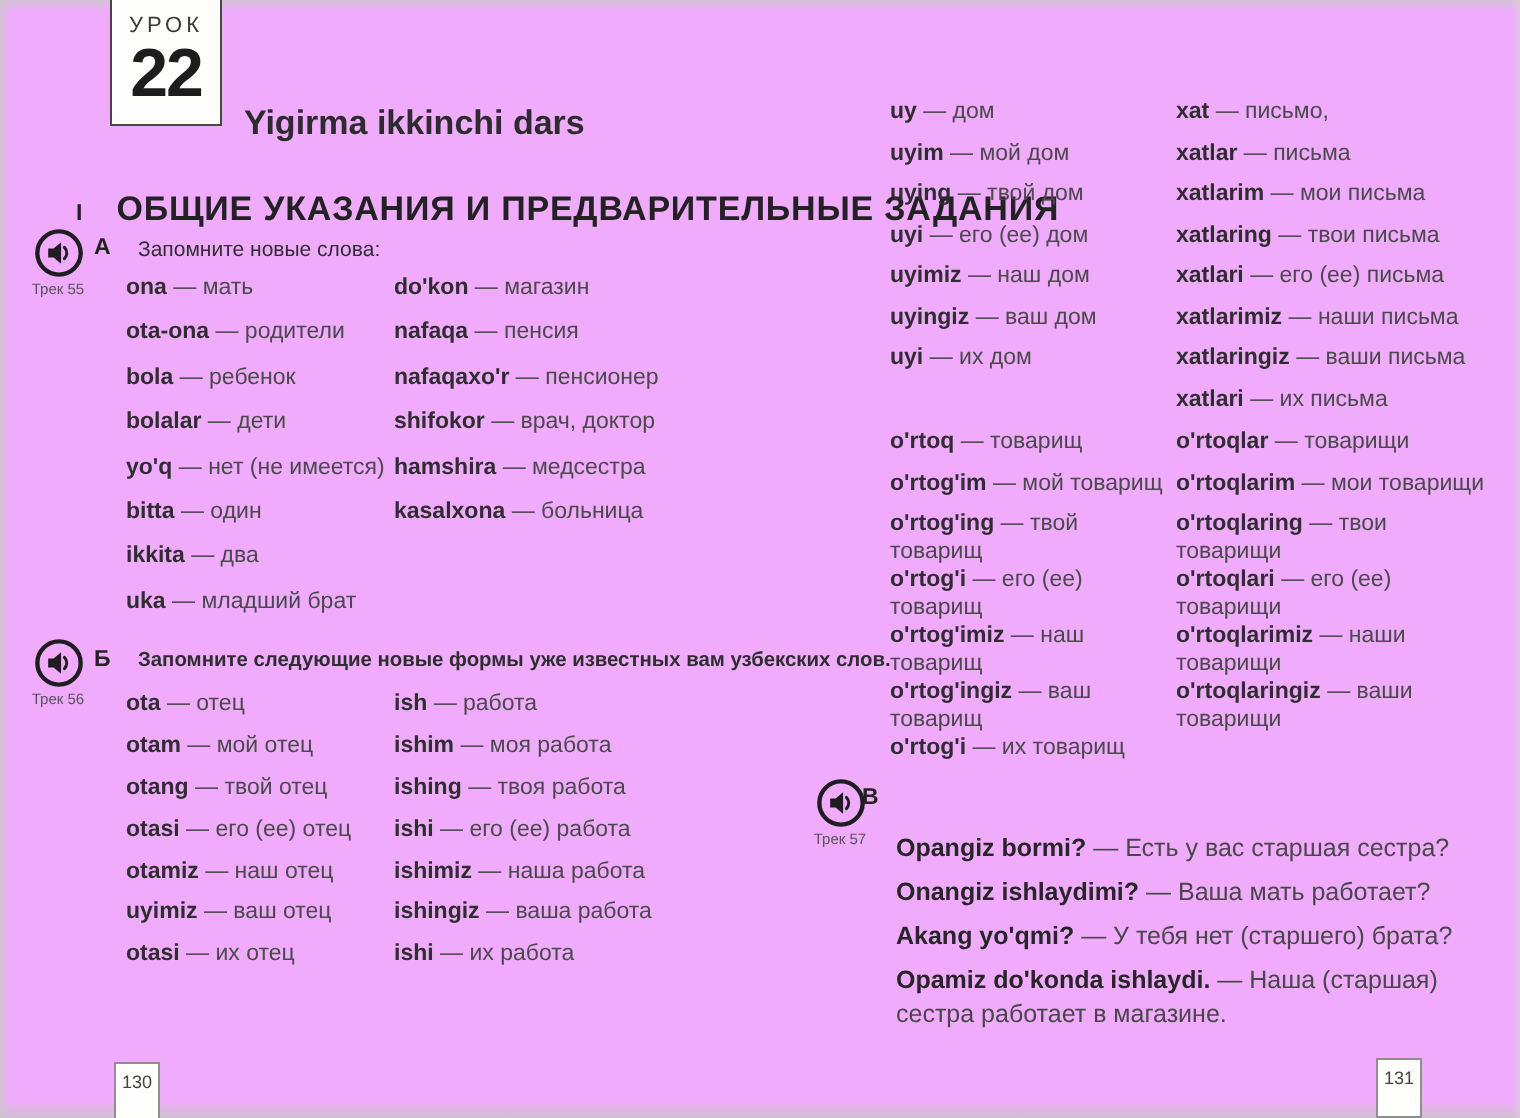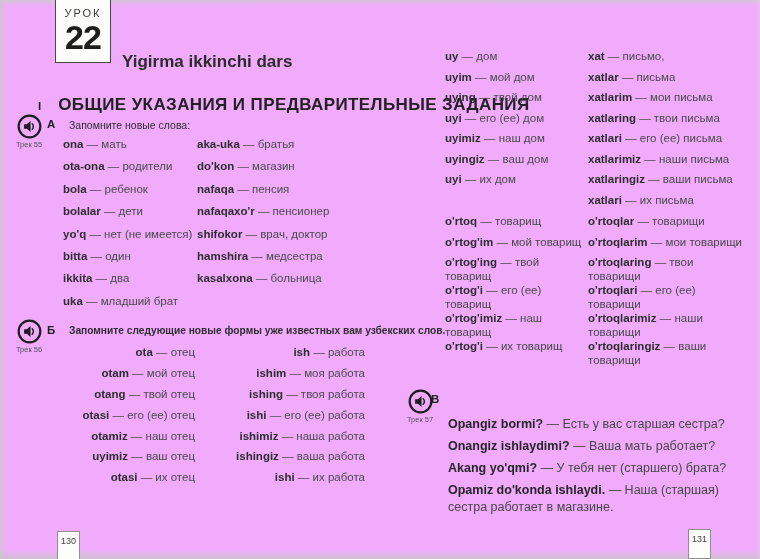--- a/index.html
+++ b/index.html
@@ -32,21 +32,21 @@
   .track svg{display:block; margin:0 auto;}
   .track-label{display:block; font-size:7.5px; color:#555; margin-top:1px;}
 
   .task-letter{position:absolute; font-size:11.5px; font-weight:bold; color:#222;}
   .task-instruction{position:absolute; font-size:10.5px; color:#2e2e2e; font-weight:bold; white-space:nowrap;}
 
   .col{position:absolute; font-size:11.5px;}
   .entry{line-height:14px; color:#4a4a4a;}
   .entry b{color:#2e2e2e; font-weight:bold;}
   .cols-a .entry{min-height:22.4px;}
-  .cols-b .entry{min-height:20.9px;text-align:right;}
+  .cols-b .entry{min-height:20.9px;}
   .cols-r .entry{min-height:20.5px;}
 
   .sentences{position:absolute; left:448px; top:416px; width:302px;}
   .sentences .entry{font-size:12.5px; line-height:16.5px; margin-bottom:5.5px; min-height:0; color:#474747;}
   .sentences .entry b{color:#262626;}
 
   .pagenum-box{
     position:absolute; width:23px; height:30px; border:1px solid #8f8f8f;
     background:#fdfdfc; text-align:center; font-size:9px; color:#444; padding-top:4px; box-sizing:border-box;
   }
@@ -88,21 +88,20 @@
       <div class="entry"><b>ona</b><span> — мать</span></div>
       <div class="entry"><b>ota-ona</b><span> — родители</span></div>
       <div class="entry"><b>bola</b><span> — ребенок</span></div>
       <div class="entry"><b>bolalar</b><span> — дети</span></div>
       <div class="entry"><b>yo'q</b><span> — нет (не имеется)</span></div>
       <div class="entry"><b>bitta</b><span> — один</span></div>
       <div class="entry"><b>ikkita</b><span> — два</span></div>
       <div class="entry"><b>uka</b><span> — младший брат</span></div>
     </div>
   <div class="col cols-a" style="left:197px; top:137px; width:168px;">
-      <div class="entry"><b>aka-uka</b><span> — братья</span></div>
       <div class="entry"><b>do'kon</b><span> — магазин</span></div>
       <div class="entry"><b>nafaqa</b><span> — пенсия</span></div>
       <div class="entry"><b>nafaqaxo'r</b><span> — пенсионер</span></div>
       <div class="entry"><b>shifokor</b><span> — врач, доктор</span></div>
       <div class="entry"><b>hamshira</b><span> — медсестра</span></div>
       <div class="entry"><b>kasalxona</b><span> — больница</span></div>
     </div>
 
   <div class="track" style="left:7px; top:319px;">
     <svg width="25" height="25" viewBox="0 0 24 24">
@@ -151,20 +150,21 @@
       <div class="entry"><b>xatlarimiz</b><span> — наши письма</span></div>
       <div class="entry"><b>xatlaringiz</b><span> — ваши письма</span></div>
       <div class="entry"><b>xatlari</b><span> — их письма</span></div>
     </div>
   <div class="col cols-r" style="left:445px; top:214px; width:140px;">
       <div class="entry"><b>o'rtoq</b><span> — товарищ</span></div>
       <div class="entry"><b>o'rtog'im</b><span> — мой товарищ</span></div>
       <div class="entry"><b>o'rtog'ing</b><span> — твой товарищ</span></div>
       <div class="entry"><b>o'rtog'i</b><span> — его (ее) товарищ</span></div>
       <div class="entry"><b>o'rtog'imiz</b><span> — наш товарищ</span></div>
+      <div class="entry"><b>o'rtog'ingiz</b><span> — ваш товарищ</span></div>
       <div class="entry"><b>o'rtog'i</b><span> — их товарищ</span></div>
     </div>
   <div class="col cols-r" style="left:588px; top:214px; width:158px;">
       <div class="entry"><b>o'rtoqlar</b><span> — товарищи</span></div>
       <div class="entry"><b>o'rtoqlarim</b><span> — мои товарищи</span></div>
       <div class="entry"><b>o'rtoqlaring</b><span> — твои товарищи</span></div>
       <div class="entry"><b>o'rtoqlari</b><span> — его (ее) товарищи</span></div>
       <div class="entry"><b>o'rtoqlarimiz</b><span> — наши товарищи</span></div>
       <div class="entry"><b>o'rtoqlaringiz</b><span> — ваши товарищи</span></div>
     </div>

